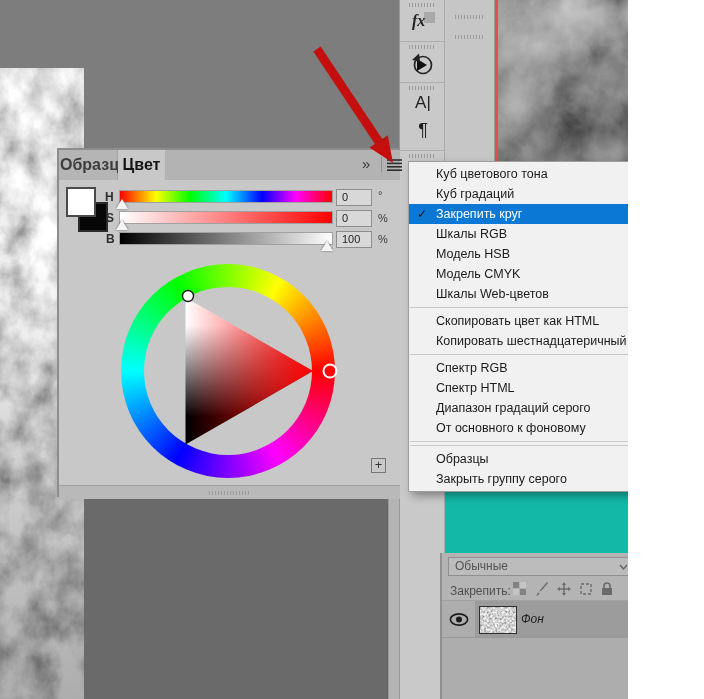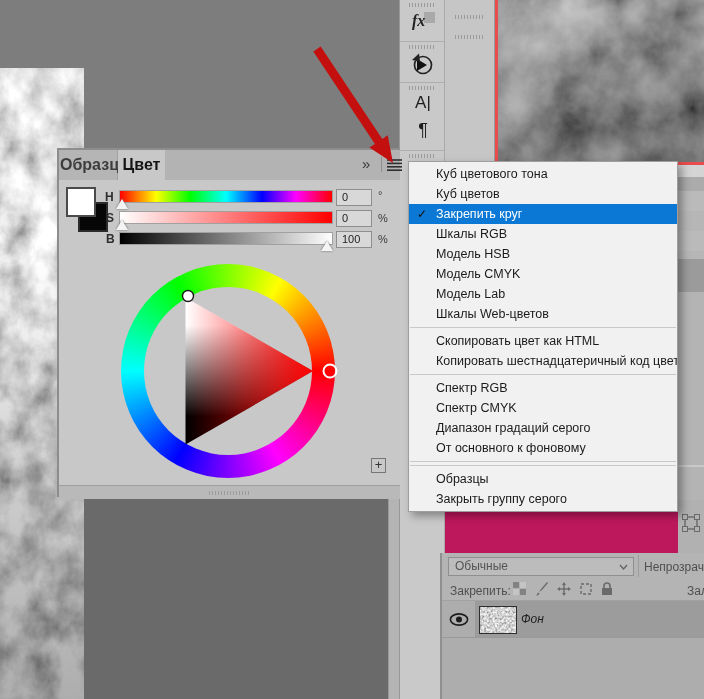--- a/index.html
+++ b/index.html
@@ -1,17 +1,17 @@
 <!DOCTYPE html>
 <html style="--accent: #0a78d4; --arrow: #c40f0f; --doc-red: #e84c4c;"><head>
 <meta charset="utf-8">
 <style>
   html,body{margin:0;padding:0;}
   body{font-family:"Liberation Sans",sans-serif;}
-  .screen{position:relative;width:704px;height:699px;overflow:hidden;background:#be185d;}
+  .screen{position:relative;width:628px;height:699px;overflow:hidden;background:#14b8a6;}
   .abs{position:absolute;}
 
   
   .pb-top{left:0;top:0;width:399px;height:497px;background:#7d7d7d;}
   .pb-bottom{left:84px;top:497px;width:304px;height:202px;background:#6a6a6a;}
   .photo-left{left:0;top:68px;width:84px;height:631px;overflow:hidden;}
   .photo-left .shade{position:absolute;inset:0;background:linear-gradient(180deg,rgba(255,255,255,.14),rgba(0,0,0,0) 30%,rgba(0,0,0,.18) 62%,rgba(0,0,0,.32) 100%);}
   .scroll-strip{left:388px;top:497px;width:11px;height:202px;background:#b4b4b4;border-left:1px solid #9a9a9a;}
   .photo-right{left:495px;top:0;width:209px;height:165px;box-sizing:border-box;border-left:3px solid var(--doc-red,#e84c4c);border-bottom:3px solid var(--doc-red,#e84c4c);overflow:hidden;background:#4e4e4e;}
   .photo-right .smoke{position:absolute;inset:0;background:
@@ -318,36 +318,35 @@
     </svg>
     <div class="plus-btn">+</div>
 
     <div class="cfooter">
       <div class="grip"></div>
     </div>
   </div>
 
   <div class="abs cmenu">
     <div class="mi">Куб цветового тона</div>
-    <div class="mi">Куб цветов</div>
+    <div class="mi">Куб градаций</div>
     <div class="mi hl">
       <span class="chk">✓</span>
       <span>Закрепить круг</span>
     </div>
     <div class="mi">Шкалы RGB</div>
     <div class="mi">Модель HSB</div>
     <div class="mi">Модель CMYK</div>
-    <div class="mi">Модель Lab</div>
     <div class="mi">Шкалы Web-цветов</div>
     <div class="msep"></div>
     <div class="mi">Скопировать цвет как HTML</div>
     <div class="mi">Копировать шестнадцатеричный код цвета</div>
     <div class="msep"></div>
     <div class="mi">Спектр RGB</div>
-    <div class="mi">Спектр CMYK</div>
+    <div class="mi">Спектр HTML</div>
     <div class="mi">Диапазон градаций серого</div>
     <div class="mi">От основного к фоновому</div>
     <div class="msep"></div>
     <div class="msep"></div>
     <div class="mi">Образцы</div>
     <div class="mi">Закрыть группу серого</div>
   </div>
 
   <svg class="abs arrow-svg" width="704" height="699">
     <polygon points="320.7,46.5 382.3,138.9 387.7,135.3 393,163 369.4,147.5 374.9,143.9 313.3,51.5" style="fill:var(--arrow,#c40f0f)"></polygon>

